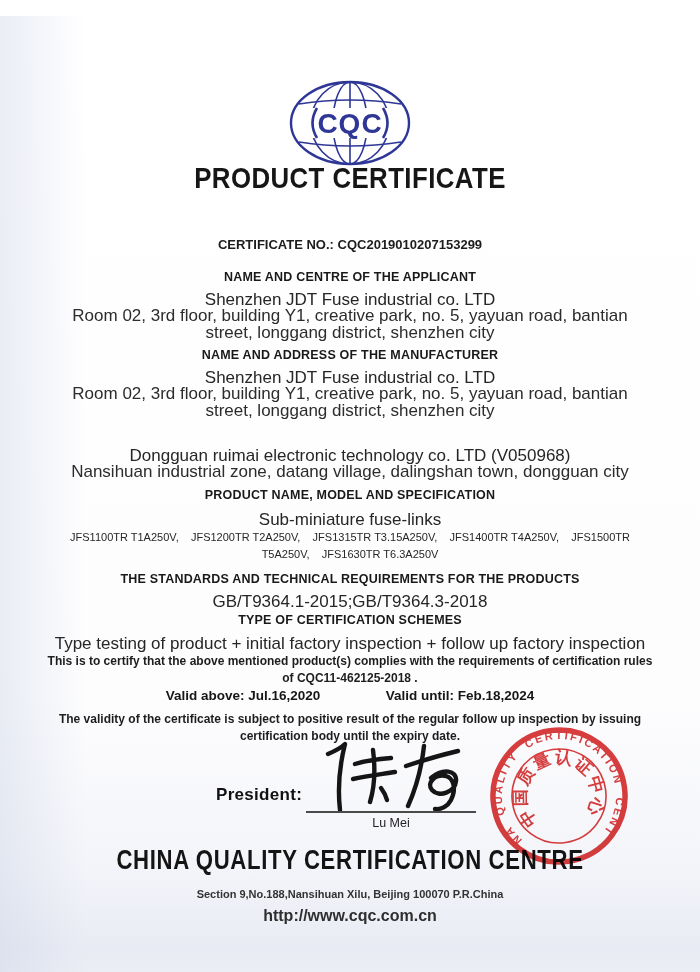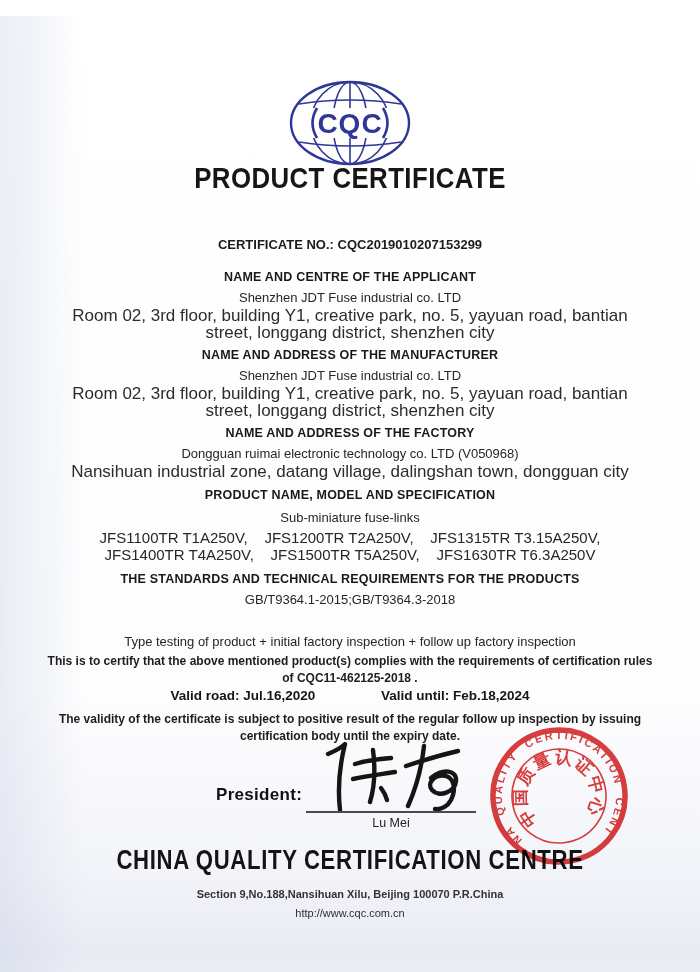--- a/index.html
+++ b/index.html
@@ -13,35 +13,35 @@
     content:""; position:absolute; left:0; top:0; bottom:0; width:85px; pointer-events:none;
     background:linear-gradient(90deg, rgba(203,211,230,0.40), rgba(203,211,230,0));
   }
   .abs { position:absolute; left:50%; transform:translateX(-50%); text-align:center; }
   .title {
     top:145px; font-size:30px; font-weight:bold; color:#161616; white-space:nowrap;
   }
   .title .squeeze{ display:inline-block; transform:scaleX(0.86); letter-spacing:0.5px; }
   .certno { top:221px; font-size:13px; font-weight:bold; color:#1c1c1c; white-space:nowrap; }
   .heading { font-size:12.5px; font-weight:bold; color:#191919; letter-spacing:0.2px; white-space:nowrap; }
-  .nameline { font-size:13px; color:#262626; white-space:nowrap; }
+  .nameline { font-size:17px; color:#262626; white-space:nowrap; }
   .addr { font-size:17px; color:#2c2c2c; width:600px; line-height:16.5px; }
-  .models { font-size:15px; color:#262626; width:590px; line-height:17px; white-space:pre-wrap; }
+  .models { font-size:11px; color:#262626; width:590px; line-height:17px; white-space:pre-wrap; }
   .statement { top:637px; font-size:12px; font-weight:bold; color:#1d1d1d; width:612px; line-height:17px; }
   .validrow { top:672px; font-size:13.5px; font-weight:bold; color:#161616; white-space:nowrap; }
   .validrow .gap { display:inline-block; width:58px; }
   .validnote { top:695px; font-size:12px; font-weight:bold; color:#1d1d1d; width:640px; line-height:17px; }
   .president-label { position:absolute; left:216px; top:769px; font-size:17px; font-weight:bold; color:#111; letter-spacing:0.3px; }
   .sig-svg { position:absolute; left:303px; top:722px; }
   .sig-line { position:absolute; left:306px; top:795px; width:170px; border-top:2px solid #4a4a4a; }
   .signer { position:absolute; left:306px; top:800px; width:170px; text-align:center; font-size:12.5px; color:#222; }
   .footer-org { top:829px; font-size:27px; font-weight:bold; color:#141414; white-space:nowrap; }
   .footer-org .squeeze{ display:inline-block; transform:scaleX(0.82); letter-spacing:0.8px; }
   .footer-addr { top:872px; font-size:11px; font-weight:bold; color:#333; white-space:nowrap; }
-  .footer-url { top:891px; font-size:11px; font-weight:normal; color:#2e2e2e; white-space:nowrap; }
+  .footer-url { top:891px; font-size:16px; font-weight:bold; color:#2e2e2e; white-space:nowrap; }
   .logo-wrap { top:63px; }
   .seal { position:absolute; left:486px; top:707px; width:146px; height:146px; opacity:0.93; mix-blend-mode:multiply; }
   .seal text { font-weight:bold; }
 </style>
 </head>
 <body>
 
 <div class="page">
 
   <div class="abs logo-wrap">
@@ -70,37 +70,37 @@
   <div class="abs certno">CERTIFICATE NO.: CQC2019010207153299</div>
 
   <div class="abs heading" style="top:254px">NAME AND CENTRE OF THE APPLICANT</div>
   <div class="abs nameline" style="top:274px">Shenzhen JDT Fuse industrial co. LTD</div>
   <div class="abs addr" style="top:292px">Room 02, 3rd floor, building Y1, creative park, no. 5, yayuan road, bantian street, longgang district, shenzhen city</div>
 
   <div class="abs heading" style="top:332px">NAME AND ADDRESS OF THE MANUFACTURER</div>
   <div class="abs nameline" style="top:352px">Shenzhen JDT Fuse industrial co. LTD</div>
   <div class="abs addr" style="top:370px">Room 02, 3rd floor, building Y1, creative park, no. 5, yayuan road, bantian street, longgang district, shenzhen city</div>
 
-  <div class="abs heading" style="top:410px">NAME AND ADDRESS OF THE FACTORY</div>
   <div class="abs nameline" style="top:430px">Dongguan ruimai electronic technology co. LTD (V050968)</div>
   <div class="abs addr" style="top:448px">Nansihuan industrial zone, datang village, dalingshan town, dongguan city</div>
 
   <div class="abs heading" style="top:472px">PRODUCT NAME, MODEL AND SPECIFICATION</div>
   <div class="abs nameline" style="top:494px">Sub-miniature fuse-links</div>
   <div class="abs models" style="top:513px">JFS1100TR T1A250V,    JFS1200TR T2A250V,    JFS1315TR T3.15A250V,    JFS1400TR T4A250V,    JFS1500TR T5A250V,    JFS1630TR T6.3A250V</div>
 
   <div class="abs heading" style="top:556px">THE STANDARDS AND TECHNICAL REQUIREMENTS FOR THE PRODUCTS</div>
   <div class="abs nameline" style="top:576px">GB/T9364.1-2015;GB/T9364.3-2018</div>
 
+  <div class="abs heading" style="top:597px">TYPE OF CERTIFICATION SCHEMES</div>
   <div class="abs nameline" style="top:618px">Type testing of product + initial factory inspection + follow up factory inspection</div>
 
   <div class="abs statement">This is to certify that the above mentioned product(s) complies with the requirements of certification rules of CQC11-462125-2018 .</div>
 
   <div class="abs validrow">
-    <span>Valid road:</span>
+    <span>Valid above:</span>
     <span>Jul.16,2020</span>
     <span class="gap"></span>
     <span>Valid until:</span>
     <span>Feb.18,2024</span>
   </div>
 
   <div class="abs validnote">The validity of the certificate is subject to positive result of the regular follow up inspection by issuing certification body until the expiry date.</div>
 
   <div class="president-label">President:</div>
   <svg class="sig-svg" width="178" height="80" viewBox="0 0 178 80">

